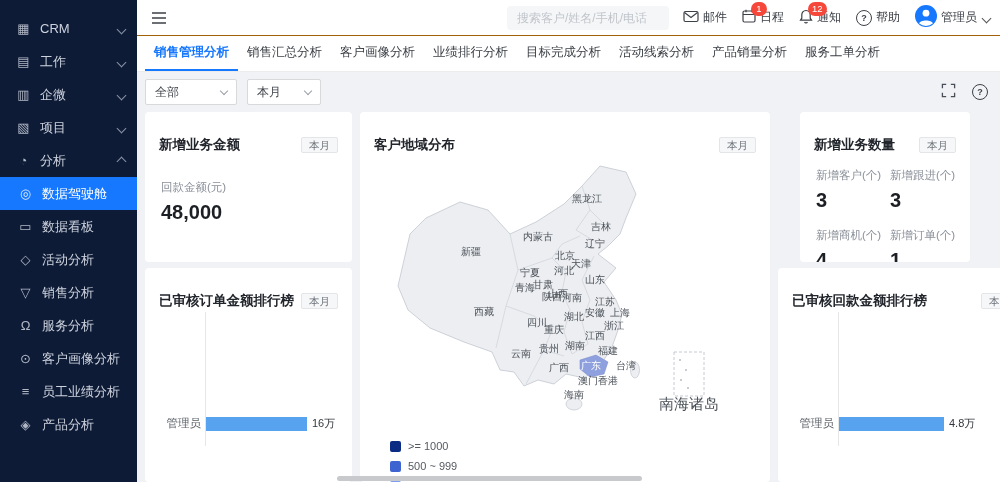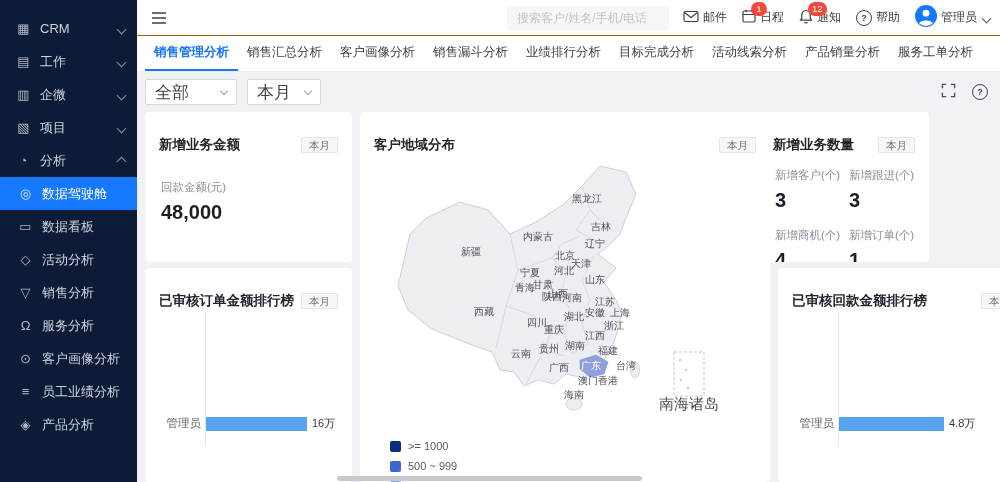--- a/index.html
+++ b/index.html
@@ -35,21 +35,21 @@
          align-items:center;justify-content:center;font-size:9px;font-weight:700;color:#3c4047;}
   .user-chev{color:#555;margin-left:2px;}
   
   .main{position:absolute;left:137px;top:36px;right:0;bottom:0;background:#f0f2f5;overflow:hidden;}
   .tabbar{height:36px;background:#fff;display:flex;align-items:flex-end;padding:0 8px;border-bottom:1px solid #ececec;box-sizing:border-box;}
   .tab{padding:0 9px;height:36px;line-height:34px;font-size:12.5px;color:#3a3f45;cursor:pointer;
        border-bottom:2px solid transparent;box-sizing:border-box;white-space:nowrap;}
   .tab.active{color:#1677ff;font-weight:600;border-bottom-color:#1677ff;}
   .filterbar{height:40px;display:flex;align-items:center;gap:10px;padding:0 12px 0 8px;}
   .select{height:26px;background:#fff;border:1px solid #d9d9d9;border-radius:2px;display:inline-flex;
-          align-items:center;justify-content:space-between;padding:0 9px;font-size:17px;color:#40454c;
+          align-items:center;justify-content:space-between;padding:0 9px;font-size:12px;color:#40454c;
           box-sizing:border-box;cursor:pointer;}
   .select .chev{color:#9aa0a8;width:5px;height:5px;}
   .fbar-right{margin-left:auto;display:flex;align-items:center;gap:16px;}
   
   .cards{position:absolute;left:0;top:0;right:0;bottom:0;}
   .card{position:absolute;background:#fff;border-radius:4px;padding:24px 14px;box-sizing:border-box;overflow:hidden;}
   .card-head{display:flex;align-items:center;justify-content:space-between;}
   .card-title{font-size:13.5px;font-weight:700;color:#22262c;}
   .badge{font-size:10.5px;color:#6b7078;background:#f6f7f8;border:1px solid #e3e5e8;border-radius:2px;padding:2px 7px;line-height:1;}
   .metrics-row{display:flex;gap:26px;margin-top:26px;padding-left:2px;}
@@ -187,21 +187,20 @@
       <span class="user-chev"><span class="chev"></span></span>
     </div>
   </div>
 </header>
 
 <main class="main">
   <div class="tabbar">
     <span class="tab active">销售管理分析</span>
     <span class="tab">销售汇总分析</span>
     <span class="tab">客户画像分析</span>
-    <span class="tab">销售漏斗分析</span>
     <span class="tab">业绩排行分析</span>
     <span class="tab">目标完成分析</span>
     <span class="tab">活动线索分析</span>
     <span class="tab">产品销量分析</span>
     <span class="tab">服务工单分析</span>
   </div>
 
   <div class="filterbar">
     <span class="select" style="width:92px">
       <span>全部</span>
@@ -311,21 +310,21 @@
           <span class="lg-sq" style="background: rgb(61, 100, 208);"></span>
           <span class="lg-label">500 ~ 999</span>
         </div>
         <div class="lg-row">
           <span class="lg-sq" style="background: rgb(126, 157, 240);"></span>
           <span class="lg-label">100 ~ 499</span>
         </div>
       </div>
     </div>
 
-    <div class="card" style="left:622px;top:76px;width:170px;height:150px">
+    <div class="card" style="left:663px;top:76px;width:170px;height:150px">
       <div class="card-head">
         <span class="card-title">新增业务数量</span>
         <span class="badge">本月</span>
       </div>
       <div class="metrics-grid">
         <div class="metric">
           <div class="m-label">新增客户(个)</div>
           <div class="m-value">3</div>
         </div>
         <div class="metric">

